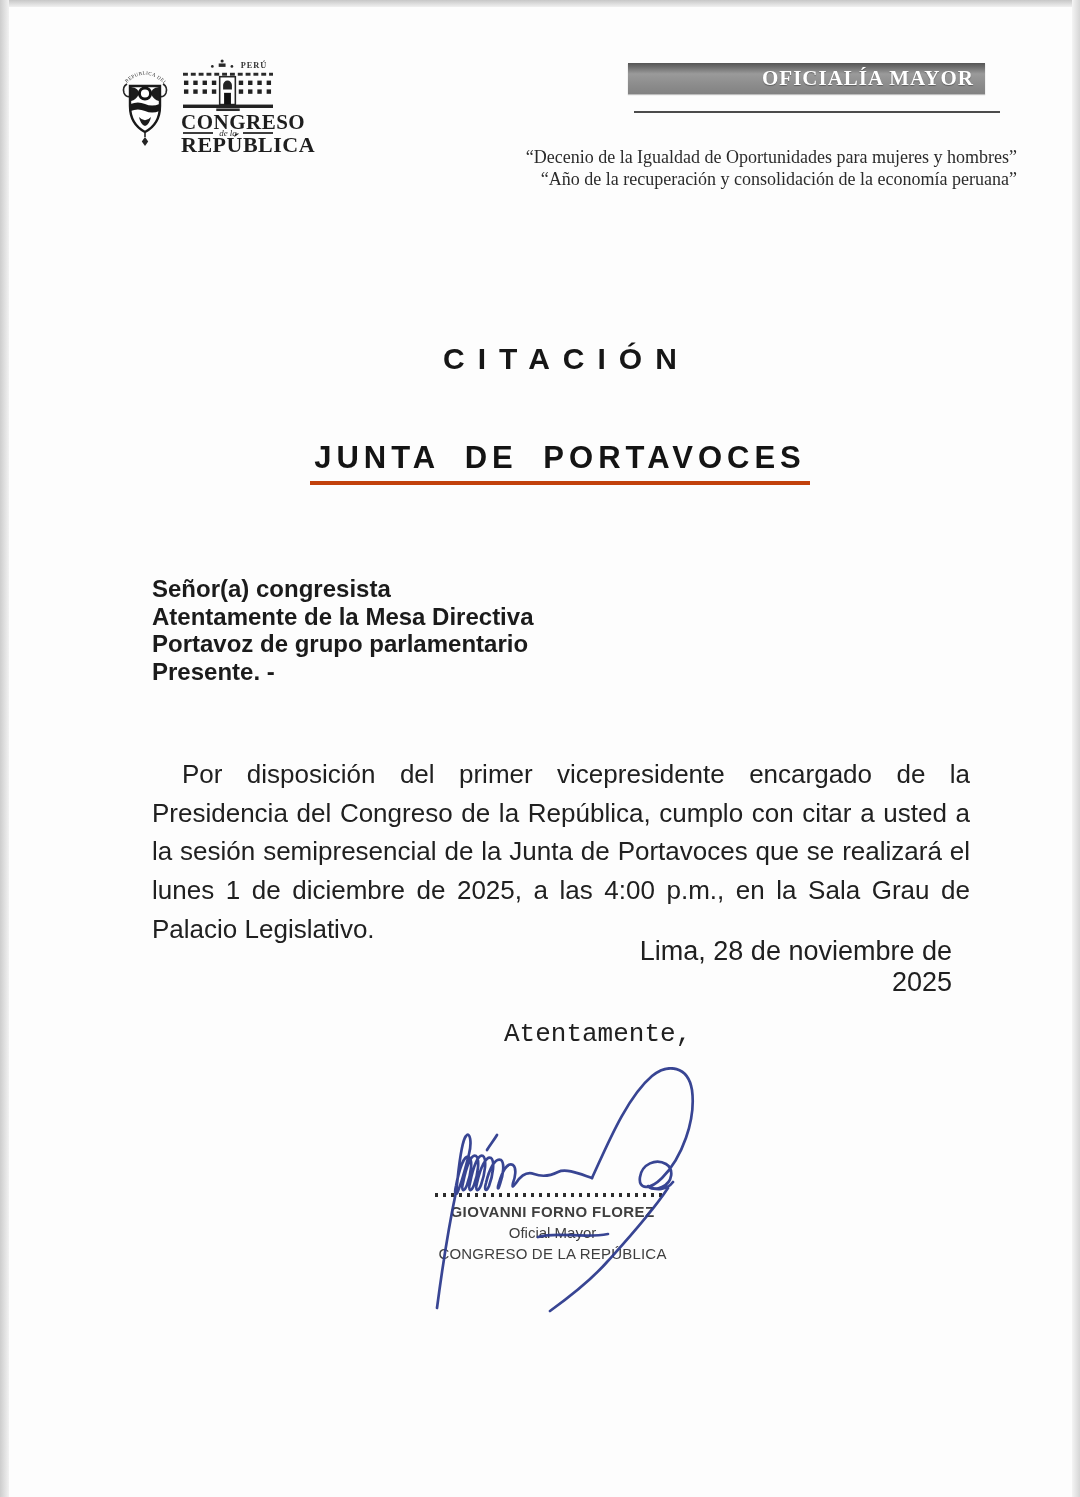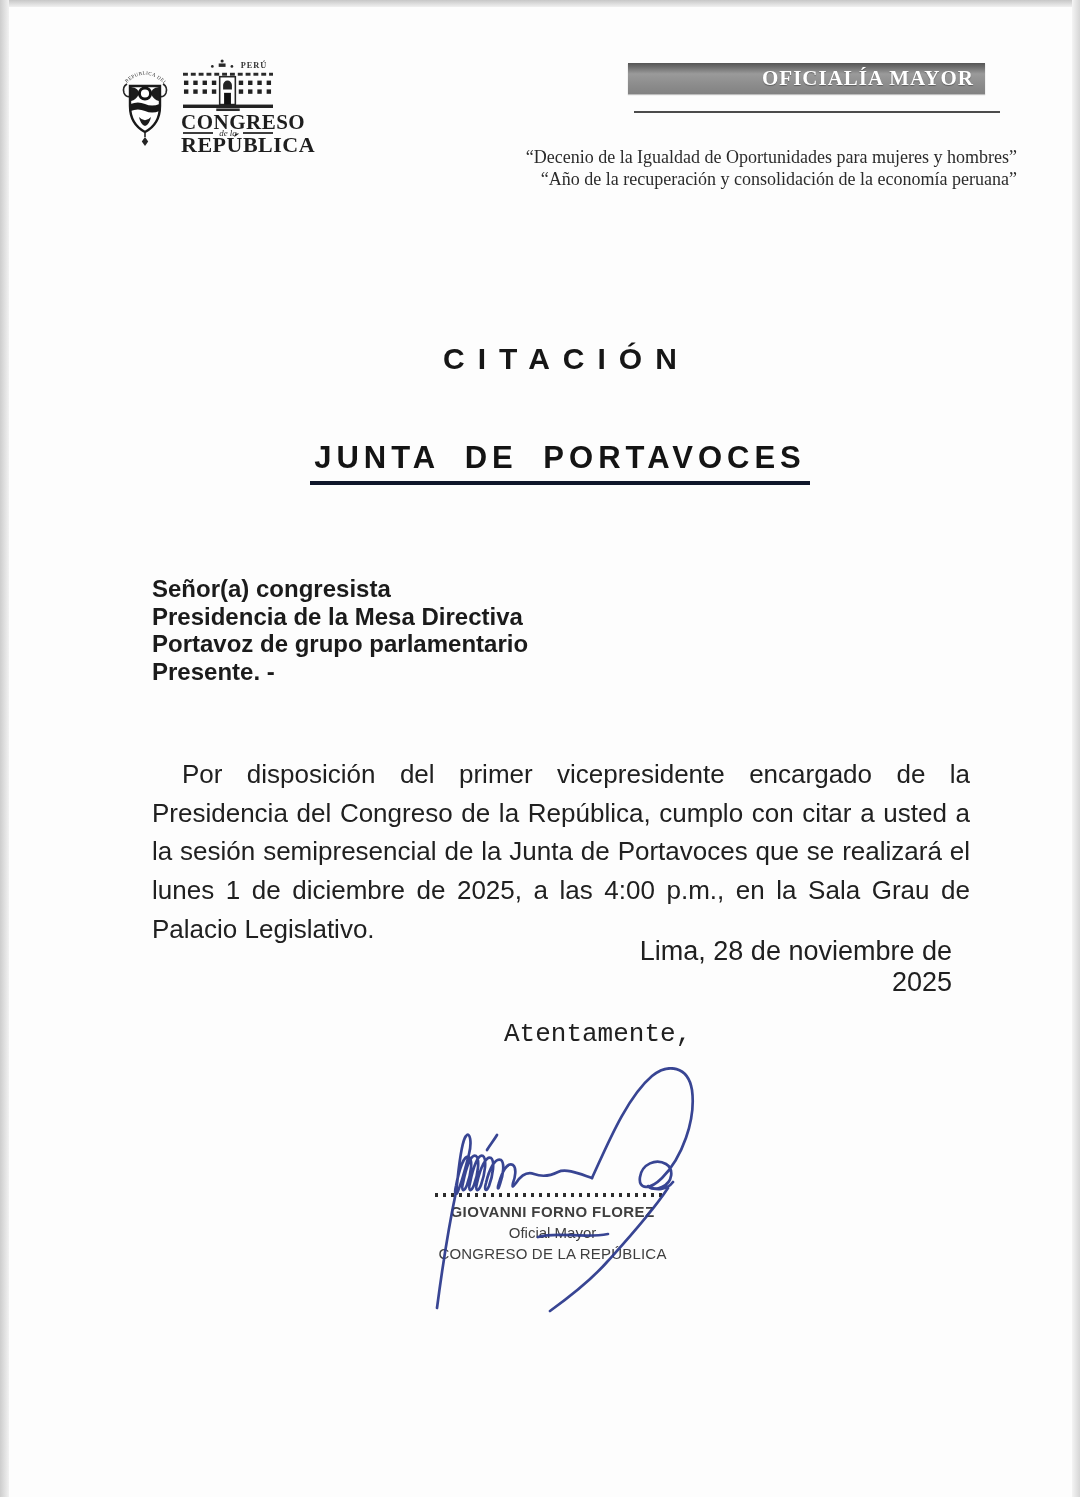--- a/index.html
+++ b/index.html
@@ -49,21 +49,21 @@
     font-family:"Liberation Serif",serif;font-size:18px;line-height:21.5px;
     color:#2b2b2b;margin-top:16px;}
 
   
   .title-wrap{left:20px;top:342px;width:1080px;text-align:center;}
   .doc-title{font-size:30px;font-weight:bold;color:#161616;
     letter-spacing:13px;padding-left:13px;margin-top:36px;}
   .subtitle-wrap{left:20px;top:440px;width:1080px;text-align:center;}
   .doc-subtitle{display:inline-block;font-size:31px;font-weight:bold;color:#141414;
     letter-spacing:5px;word-spacing:12px;
-    border-bottom:4px solid #0f172a;padding:0 4px 5px 4px;}
+    border-bottom:4px solid #c2410c;padding:0 4px 5px 4px;}
 
   
   .recipient{left:152px;top:575px;font-size:24px;font-weight:bold;
     line-height:27.5px;color:#1b1b1b;}
 
   
   .body-par{left:152px;top:729px;width:818px;font-size:26px;line-height:38.7px;
     color:#202020;text-align:justify;text-indent:30px;}
 
   .dateline{left:600px;top:936px;width:352px;text-align:right;
@@ -171,21 +171,21 @@
 
   <div class="abs title-wrap">
     <span class="doc-title">CITACIÓN</span>
   </div>
   <div class="abs subtitle-wrap">
     <span class="doc-subtitle">JUNTA DE PORTAVOCES</span>
   </div>
 
   <div class="abs recipient">
     <div>Señor(a) congresista</div>
-    <div>Presidencia de la Mesa Directiva</div>
+    <div>Atentamente de la Mesa Directiva</div>
     <div>Portavoz de grupo parlamentario</div>
     <div>Presente. -</div>
   </div>
 
   <p class="abs body-par">Por disposición del primer vicepresidente encargado de la Presidencia del Congreso de la República, cumplo con citar a usted a la sesión semipresencial de la Junta de Portavoces que se realizará el lunes 1 de diciembre de 2025, a las 4:00 p.m., en la Sala Grau de Palacio Legislativo.</p>
 
   <div class="abs dateline">Lima, 28 de noviembre de 2025</div>
   <div class="abs closing">Atentamente,</div>
 
   <div class="abs sig-dotted"></div>

